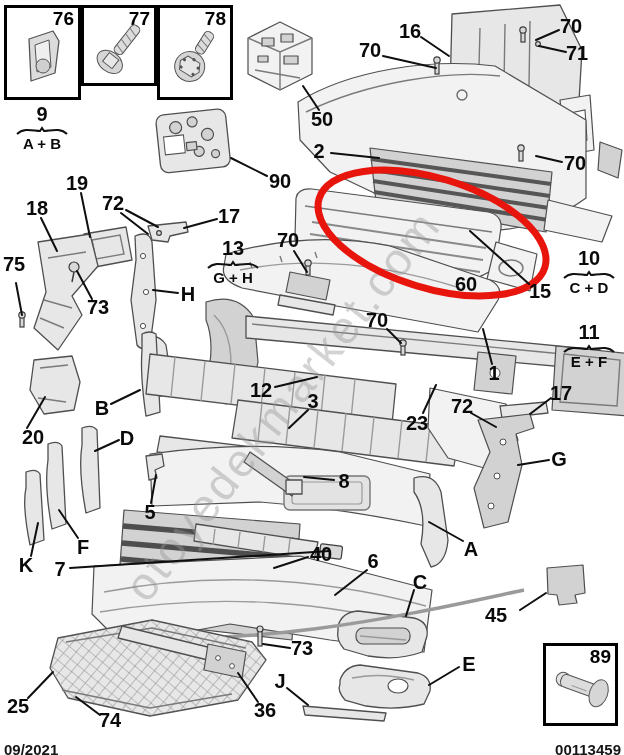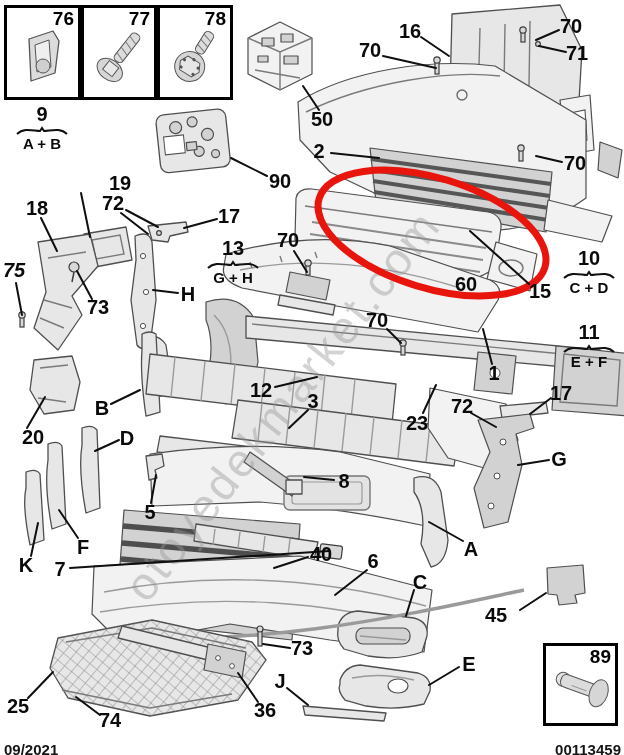--- a/index.html
+++ b/index.html
@@ -328,25 +328,25 @@
 
   <div id="callout-layer">
       <div class="callout" style="left: 410px; top: 31px;">16</div>
       <div class="callout" style="left: 370px; top: 50px;">70</div>
       <div class="callout" style="left: 571px; top: 26px;">70</div>
       <div class="callout" style="left: 577px; top: 53px;">71</div>
       <div class="callout" style="left: 575px; top: 163px;">70</div>
       <div class="callout" style="left: 319px; top: 151px;">2</div>
       <div class="callout" style="left: 322px; top: 119px;">50</div>
       <div class="callout" style="left: 280px; top: 181px;">90</div>
-      <div class="callout" style="left: 77px; top: 183px; margin-left: 43px;">19</div>
+      <div class="callout" style="left: 77px; top: 183px;">19</div>
       <div class="callout" style="left: 37px; top: 208px;">18</div>
       <div class="callout" style="left: 113px; top: 203px;">72</div>
       <div class="callout" style="left: 229px; top: 216px;">17</div>
-      <div class="callout" style="left: 14px; top: 270px; font-style: italic;">75</div>
+      <div class="callout" style="left: 14px; top: 264px;">75</div>
       <div class="callout" style="left: 98px; top: 307px;">73</div>
       <div class="callout" style="left: 188px; top: 294px;">H</div>
       <div class="callout" style="left: 288px; top: 240px;">70</div>
       <div class="callout" style="left: 466px; top: 284px;">60</div>
       <div class="callout" style="left: 540px; top: 291px;">15</div>
       <div class="callout" style="left: 494px; top: 373px;">1</div>
       <div class="callout" style="left: 261px; top: 390px;">12</div>
       <div class="callout" style="left: 313px; top: 401px;">3</div>
       <div class="callout" style="left: 377px; top: 320px;">70</div>
       <div class="callout" style="left: 417px; top: 423px;">23</div>
@@ -375,21 +375,21 @@
     </div>
 
   <div class="inset-box" style="left:4px;top:5px;width:77px;height:95px;">
     <span class="num">76</span>
     <svg width="56" height="62" viewBox="0 0 56 62">
       <path d="M14,12 L38,4 L44,14 L40,46 L16,54 Z" class="p" style="fill:#dcdcdc;stroke:#555;"></path>
       <path d="M20,18 L34,13 L36,40 L22,45 Z" fill="#efefef" stroke="#555"></path>
       <circle cx="28" cy="39" r="7" fill="#cfcfcf" stroke="#555"></circle>
     </svg>
   </div>
-  <div class="inset-box" style="left:81px;top:5px;width:76px;height:95px;">
+  <div class="inset-box" style="left:81px;top:5px;width:76px;height:81px;">
     <span class="num">77</span>
     <svg width="58" height="64" viewBox="0 0 58 64">
       <g transform="rotate(38 29 32)">
         <rect x="24" y="2" width="10" height="34" rx="4" fill="#dcdcdc" stroke="#555"></rect>
         <path d="M24,8 L34,11 M24,15 L34,18 M24,22 L34,25 M24,29 L34,32" stroke="#777" fill="none"></path>
         <ellipse cx="29" cy="47" rx="14" ry="10" fill="#d6d6d6" stroke="#555"></ellipse>
         <rect x="23" y="40" width="12" height="11" fill="#e8e8e8" stroke="#555"></rect>
       </g>
     </svg>
   </div>

